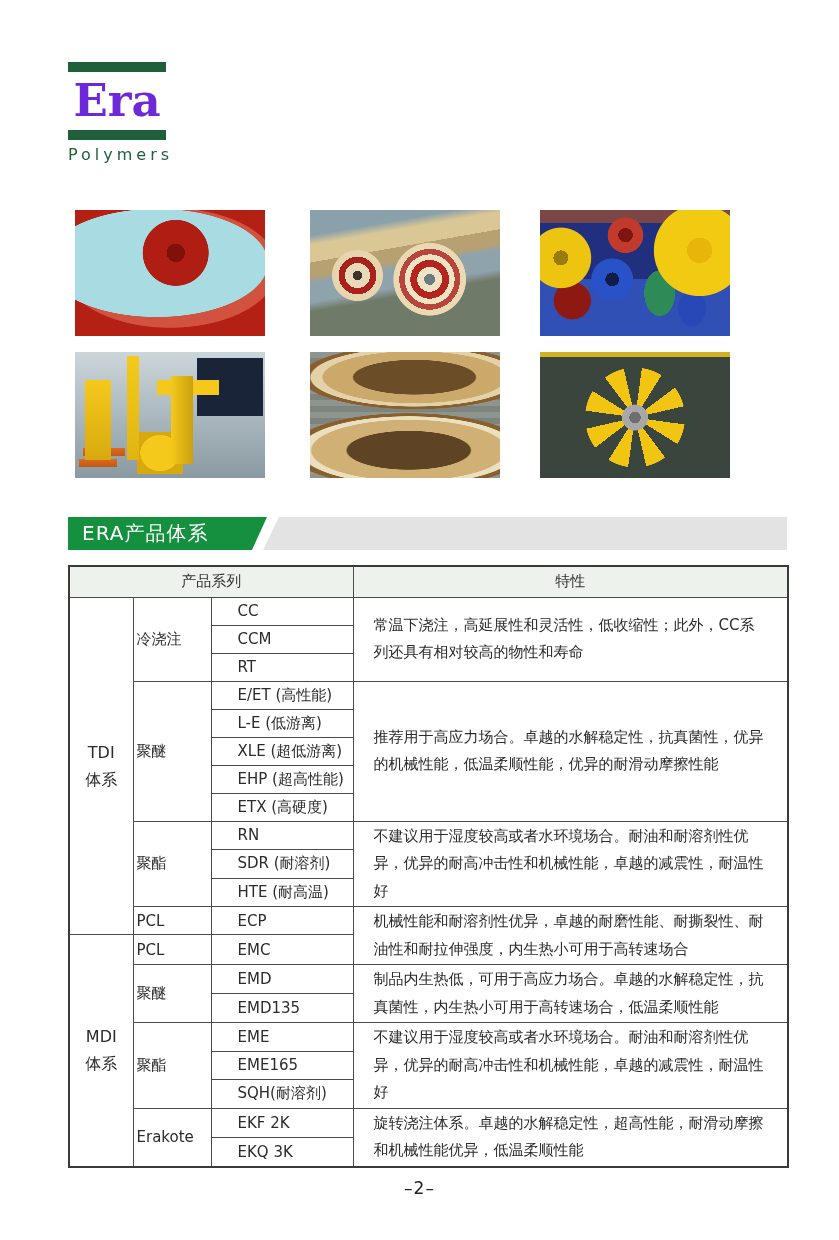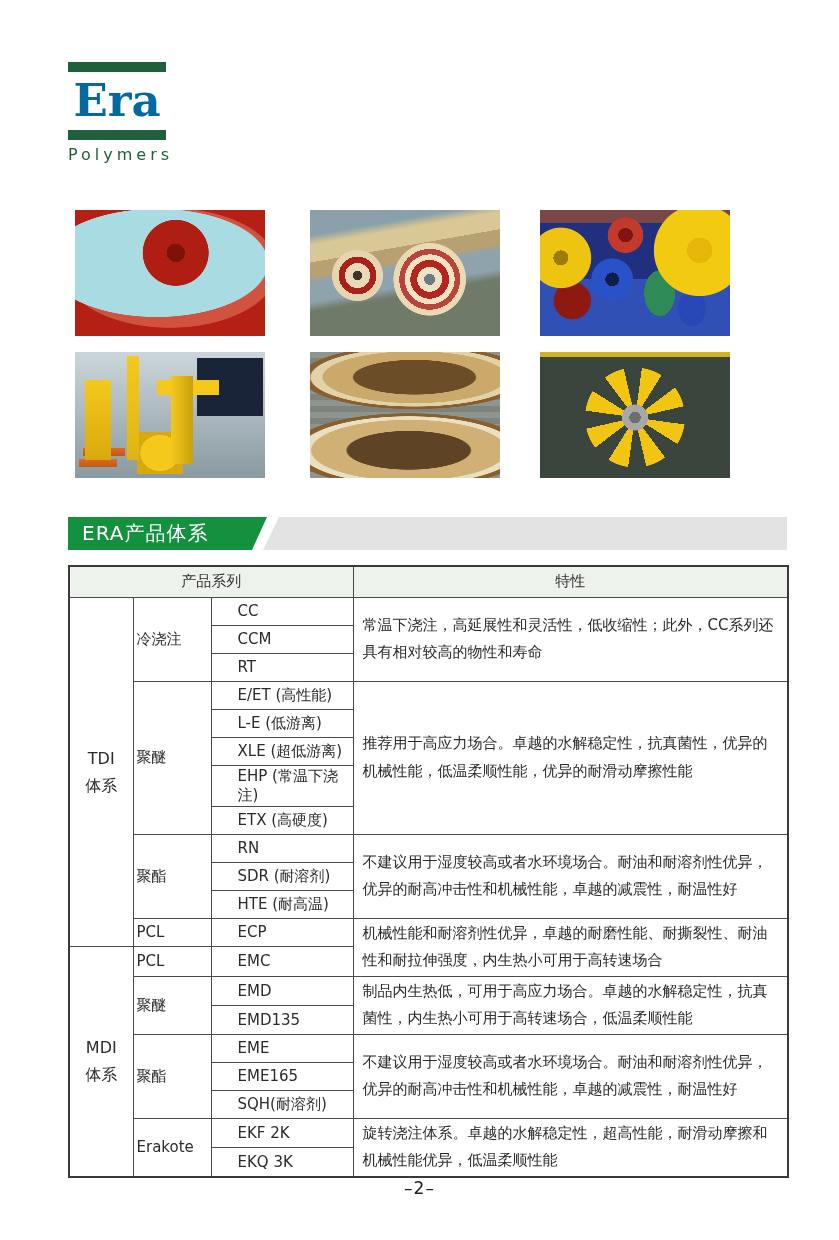--- a/index.html
+++ b/index.html
@@ -3,21 +3,21 @@
 <meta charset="utf-8">
 <style>
   html,body{margin:0;padding:0;background:#ffffff;}
   .page{position:relative;width:839px;height:1240px;background:#ffffff;overflow:hidden;
         font-family:"DejaVu Sans","Liberation Sans",sans-serif;color:#2b2b2b;}
 
   
   .logo{position:absolute;left:68px;top:62px;width:98px;}
   .logo-bar{height:10px;background:#1f5f3a;}
   .logo-word{font-family:"DejaVu Serif","Liberation Serif",serif;font-weight:bold;
-             font-size:45px;line-height:58px;color:#0369a1;letter-spacing:0px;text-align:center;}
+             font-size:45px;line-height:58px;color:#6d28d9;letter-spacing:0px;text-align:center;}
   .logo-sub{margin-top:5px;font-size:16px;letter-spacing:4px;color:#1f5f3a;text-align:center;white-space:nowrap;}
   .doc-title{position:absolute;left:328px;top:88px;font-size:27px;color:#1a1a1a;letter-spacing:0.2px;}
 
   
   .photo{position:absolute;width:190px;height:126px;background:#ccc;}
   .r1{top:210px;} .r2{top:352px;}
   .c1{left:75px;} .c2{left:310px;} .c3{left:540px;}
 
   #ph1{background:
     radial-gradient(circle at 53% 34%, #7e120b 0 7%, #b01d12 7% 25%, rgba(0,0,0,0) 25.5%),
@@ -71,21 +71,21 @@
 
   
   .tbl-wrap{position:absolute;left:68px;top:565px;}
   table.grid{border-collapse:collapse;table-layout:fixed;width:719px;border:2px solid #3a3a3a;}
   table.grid th,table.grid td{border:1px solid #4a4a4a;font-weight:normal;box-sizing:border-box;}
   table.grid th{height:31px;background:#eef2ec;font-size:15px;color:#333;text-align:center;}
   table.grid tr{height:28px;}
   td.sys{text-align:center;font-size:16px;white-space:pre-line;line-height:27px;margin-left:47px;}
   td.cat{padding-left:3px;font-size:15px;}
   td.code{padding-left:26px;font-size:15px;}
-  td.trait{padding:1px 9px;font-size:15px;line-height:27.5px;color:#2b2b2b;}
+  td.trait{padding:1px 20px;font-size:15px;line-height:27.5px;color:#2b2b2b;}
 
   
   .page-num{position:absolute;left:0;top:1178px;width:100%;text-align:center;
             font-size:17px;color:#222;letter-spacing:1px;}
 </style>
 </head>
 <body>
 
 <div class="page">
 
@@ -139,21 +139,21 @@
         <td class="code">E/ET (高性能)</td>
         <td class="trait" rowspan="5">推荐用于高应力场合。卓越的水解稳定性，抗真菌性，优异的机械性能，低温柔顺性能，优异的耐滑动摩擦性能</td>
       </tr>
       <tr>
             <td class="code">L-E (低游离)</td>
           </tr>
       <tr>
             <td class="code">XLE (超低游离)</td>
           </tr>
       <tr>
-            <td class="code">EHP (常温下浇注)</td>
+            <td class="code">EHP (超高性能)</td>
           </tr>
       <tr>
             <td class="code">ETX (高硬度)</td>
           </tr>
       <tr>
         <td class="cat" rowspan="3">聚酯</td>
         <td class="code">RN</td>
         <td class="trait" rowspan="3">不建议用于湿度较高或者水环境场合。耐油和耐溶剂性优异，优异的耐高冲击性和机械性能，卓越的减震性，耐温性好</td>
       </tr>
       <tr>

